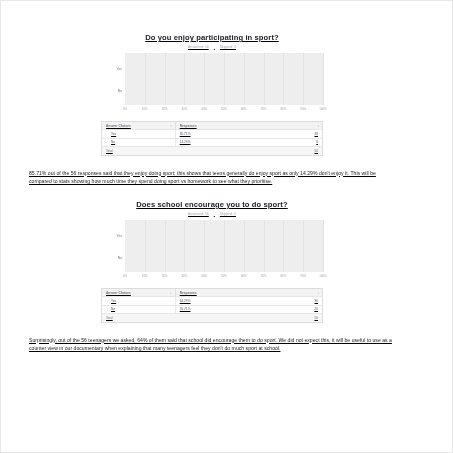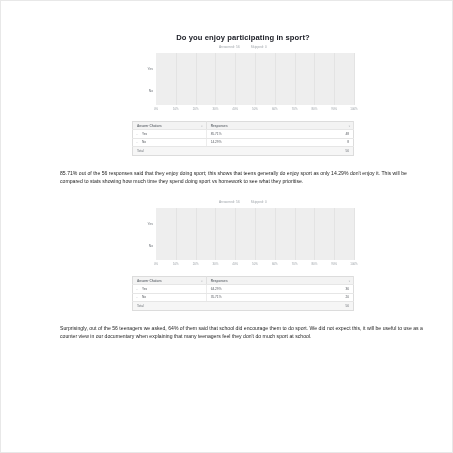--- a/index.html
+++ b/index.html
@@ -11,22 +11,23 @@
   }
   .page{
     position:relative;
     width:453px;height:453px;
     background:#ffffff;
     box-sizing:border-box;
     border:1px solid #e8e8e8;
   }
   .content{
     position:absolute;
-    left:59px; top:26px;
+    left:28px; top:26px;
     width:366px;
+    text-decoration:underline;
   }
 
   
   .survey-block{ width:100%; }
 
   .chart-card{
     width:100%;
     padding-top:6px;
     box-sizing:border-box;
     text-align:center;
@@ -257,20 +258,21 @@
       </table>
 
       <p class="para">85.71% out of the 56 responses said that they enjoy doing sport; this shows that teens generally do enjoy sport as only 14.29% don't enjoy it. This will be compared to stats showing how much time they spend doing sport vs homework to see what they prioritise.</p>
     </div>
 
     <div class="spacer"></div>
 
     <div class="survey-block">
 
       <div class="chart-card">
+        <div class="chart-title">Does school encourage you to do sport?</div>
         <div class="chart-meta">
           <span>Answered: 56</span>
           <span>Skipped: 0</span>
         </div>
 
         <div class="plot-wrap">
           <div class="plot" id="plot-2">
               <div class="gridline" style="left: 10%;"></div>
               <div class="gridline" style="left: 20%;"></div>
               <div class="gridline" style="left: 30%;"></div>

